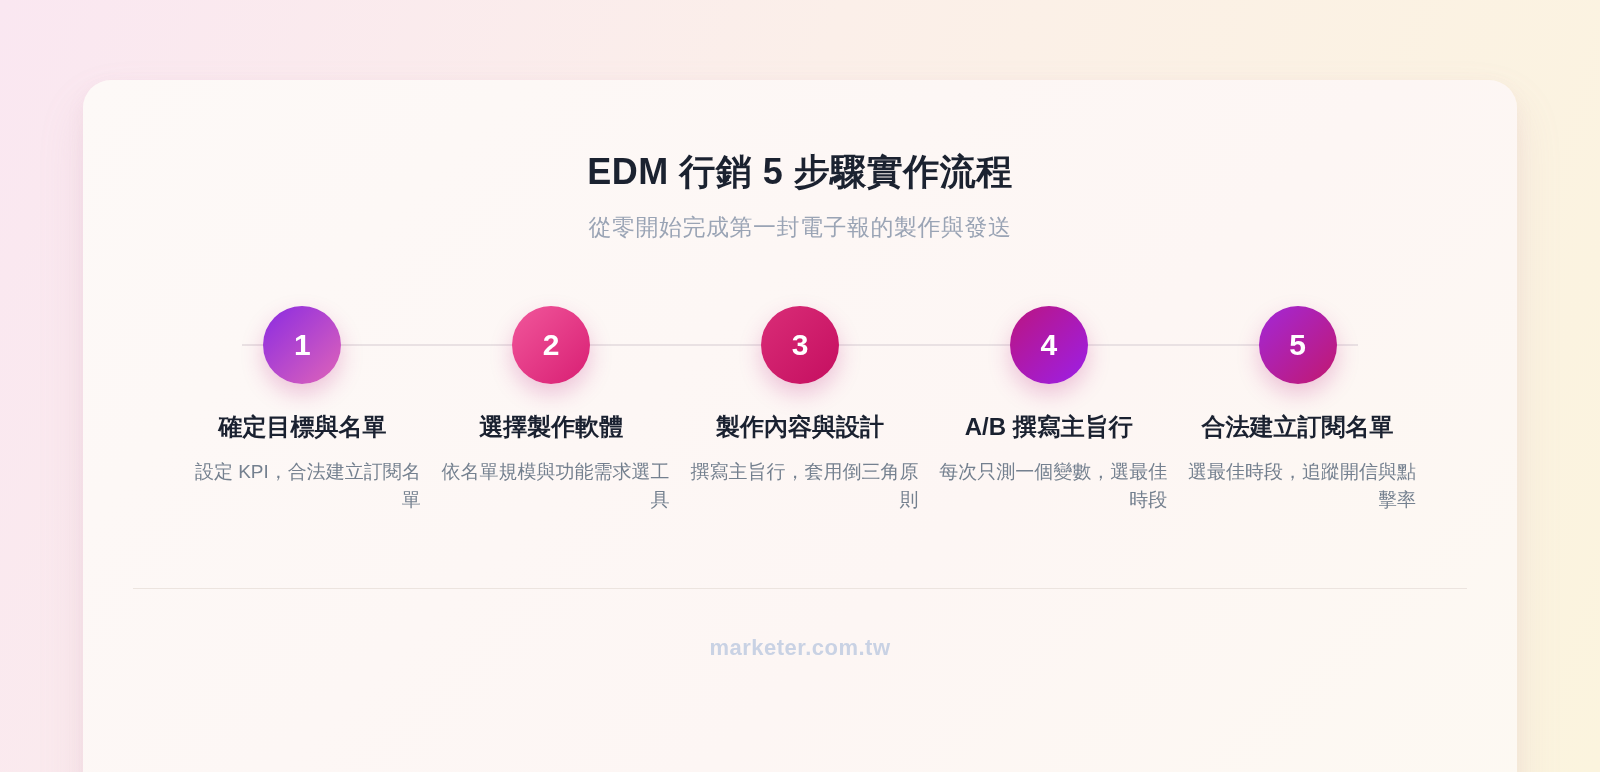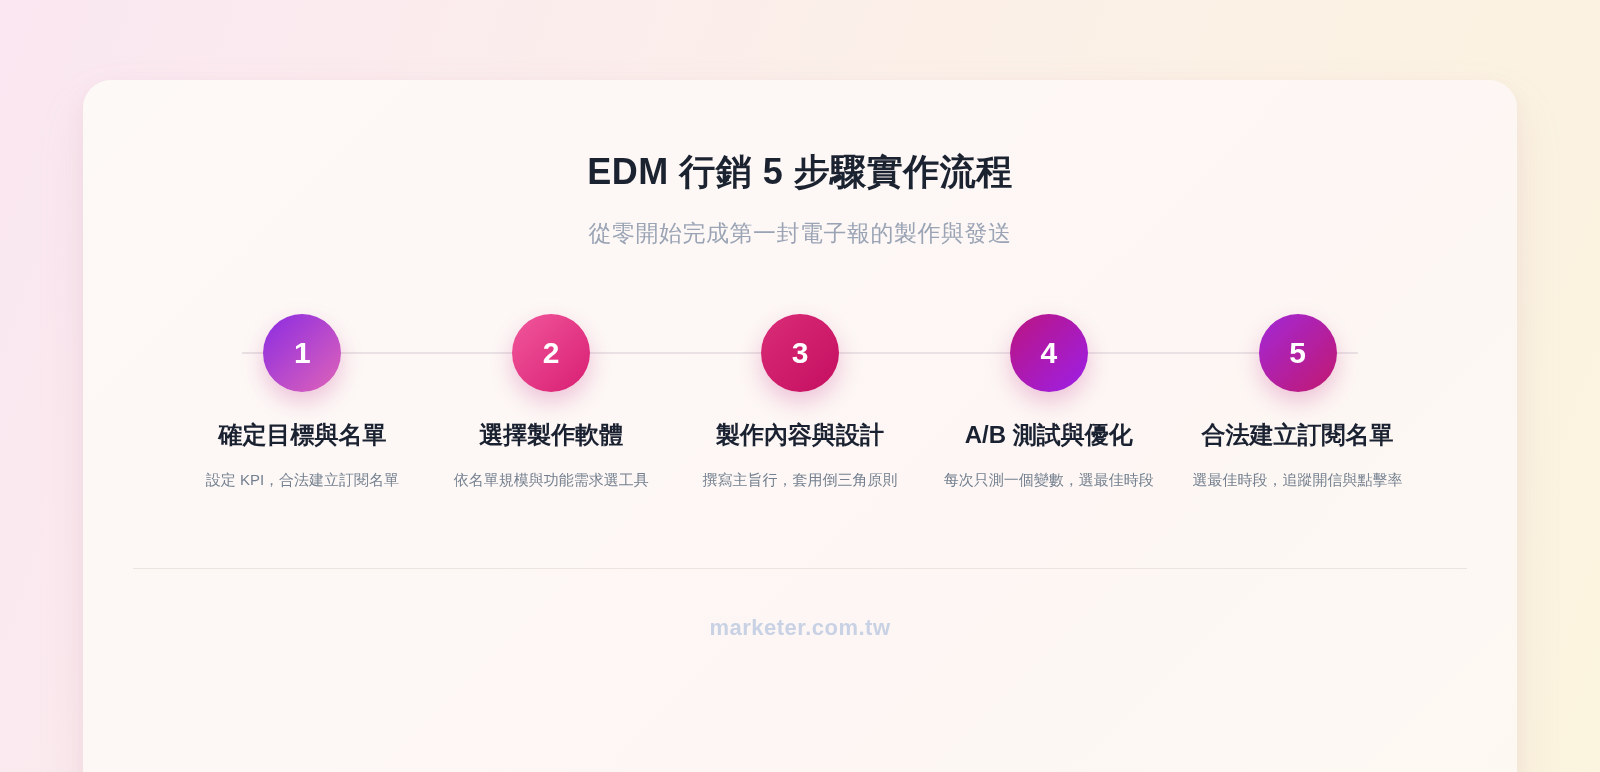--- a/index.html
+++ b/index.html
@@ -27,26 +27,25 @@
   .page-title {
     text-align: center;
     font-size: 36px;
     line-height: 44px;
     font-weight: 700;
     color: #1b2230;
     letter-spacing: 0.5px;
   }
   .page-subtitle {
     text-align: center;
-    margin-top: 26px;
+    margin-top: 18px;
     font-size: 23px;
     line-height: 30px;
     color: #9aa4b5;
     letter-spacing: 0.5px;
-    font-family: Liberation Mono, monospace;
   }
   .timeline {
     position: relative;
     width: 1244px;
     margin: 64px auto 0;
     display: flex;
   }
   .connector-line {
     position: absolute;
     top: 38px;
@@ -83,21 +82,21 @@
   .step-title {
     font-size: 24px;
     line-height: 30px;
     font-weight: 700;
     color: #1a2130;
     text-align: right;
     white-space: nowrap;
   }
   .step-desc {
     margin-top: 16px;
-    font-size: 15px;
+    font-size: 19px;
     line-height: 28px;
     color: #74808f;
     text-align: right;
   }
   .divider {
     height: 1px;
     background: #ece4df;
     margin: 74px 50px 0;
   }
   .watermark {
@@ -144,21 +143,21 @@
         <span class="circle-number">3</span>
       </div>
       <div class="step-title">製作內容與設計</div>
       <div class="step-desc">撰寫主旨行，套用倒三角原則</div>
     </div>
 
     <div class="step">
       <div class="circle" style="background: linear-gradient(135deg, rgb(187, 21, 128), rgb(156, 31, 232));">
         <span class="circle-number">4</span>
       </div>
-      <div class="step-title">A/B 測試與優化</div>
+      <div class="step-title">A/B 撰寫主旨行</div>
       <div class="step-desc">每次只測一個變數，選最佳時段</div>
     </div>
 
     <div class="step">
       <div class="circle" style="background: linear-gradient(135deg, rgb(162, 40, 216), rgb(194, 24, 111));">
         <span class="circle-number">5</span>
       </div>
       <div class="step-title">合法建立訂閱名單</div>
       <div class="step-desc">選最佳時段，追蹤開信與點擊率</div>
     </div>

